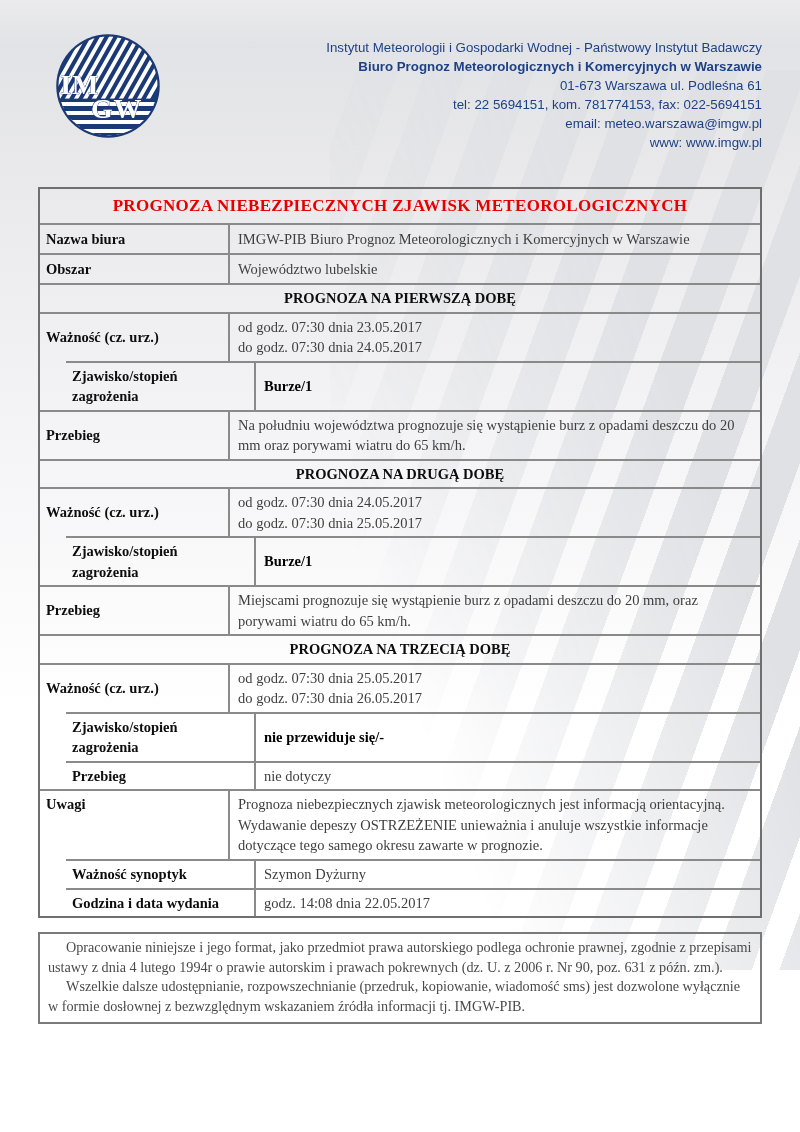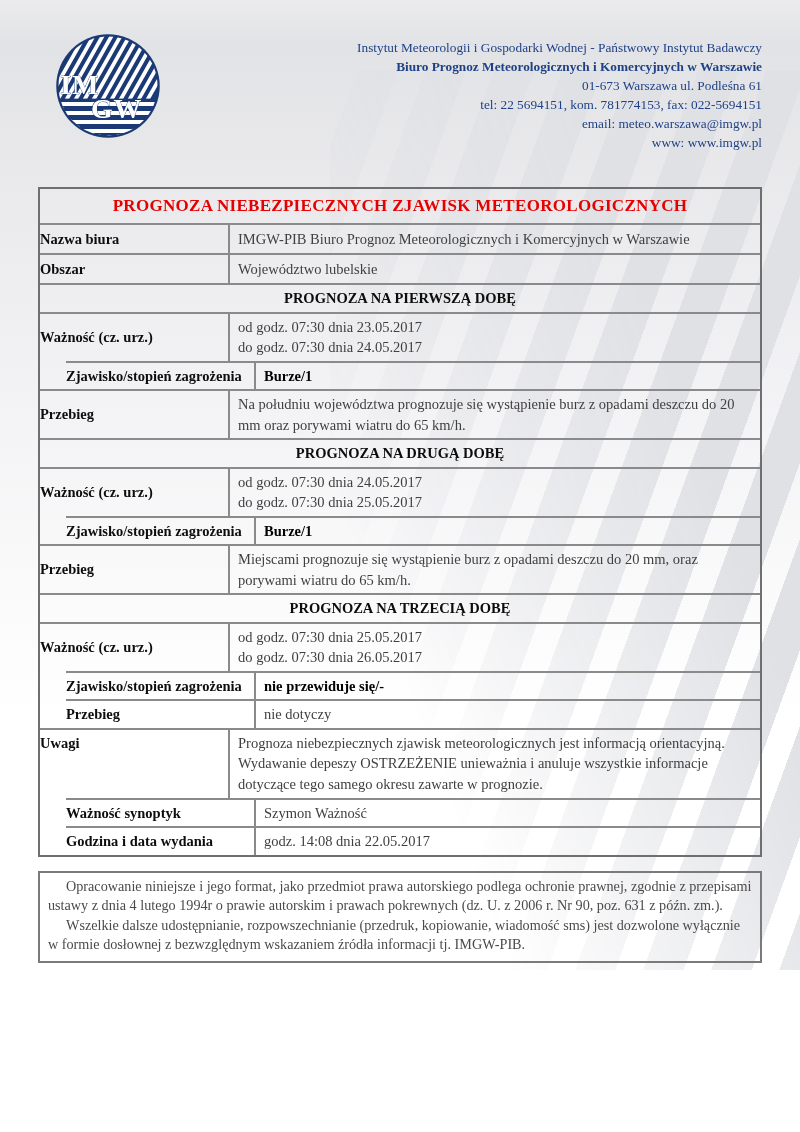--- a/index.html
+++ b/index.html
@@ -21,37 +21,37 @@
     -webkit-mask-image: linear-gradient(250deg, #000 30%, rgba(0,0,0,0) 78%);
     mask-image: linear-gradient(250deg, #000 30%, rgba(0,0,0,0) 78%);
   }
   
   .logo-wrap { position: absolute; left: 54px; top: 32px; width: 108px; height: 108px; }
   .logo-wrap svg { width: 100%; height: 100%; display: block; }
   .logo-letters { font-family: "Liberation Serif", serif; font-weight: bold; fill: #ffffff; stroke: #1b3a75; stroke-width: 0.8px; paint-order: stroke; letter-spacing: 1px; }
   .org-block {
     position: absolute; top: 38px; right: 38px;
     text-align: right;
-    font-family: Liberation Serif, serif;
+    font-family: Liberation Sans, sans-serif;
     font-size: 13.3px; line-height: 19px;
     color: #1e4186;
   }
   .org-block .bold { font-weight: bold; }
   
   .doc-area { position: absolute; left: 38px; top: 187px; width: 724px; }
   .doc-table { border: 2px solid #6f6f6f; background: transparent; }
   .row { display: flex; align-items: stretch; }
   .row + .row { border-top: 2px solid #8a8a8a; }
   .cell { padding: 3px 8px; font-size: 14.5px; line-height: 20.5px; }
   .label {
     width: 190px; flex: 0 0 190px;
     border-right: 2px solid #8a8a8a;
     font-weight: bold; color: #0d0d0d;
     display: flex; align-items: center;
-    padding-left: 0;
+    padding-left: 6px;
   }
   .value { flex: 1; color: #3f3f3f; display: flex; flex-direction: column; justify-content: center; }
   .bold-val { font-weight: bold; color: #000; }
   .title-row { min-height: 34px; }
   .title-cell {
     flex: 1; display: flex; align-items: center; justify-content: center;
     font-size: 17px; font-weight: bold; color: #e60000; letter-spacing: 0.3px;
     text-align: center;
     border-radius: 12px;
   }
@@ -200,21 +200,21 @@
         <div class="cell label">Przebieg</div>
         <div class="cell value">nie dotyczy</div>
       </div>
 
       <div class="row h-uwagi">
         <div class="cell label" style="align-items:flex-start;">Uwagi</div>
         <div class="cell value">Prognoza niebezpiecznych zjawisk meteorologicznych jest informacją orientacyjną. Wydawanie depeszy OSTRZEŻENIE unieważnia i anuluje wszystkie informacje dotyczące tego samego okresu zawarte w prognozie.</div>
       </div>
       <div class="row h-phenom">
         <div class="cell label">Ważność synoptyk</div>
-        <div class="cell value">Szymon Ważność</div>
+        <div class="cell value">Szymon Dyżurny</div>
       </div>
       <div class="row h-phenom">
         <div class="cell label">Godzina i data wydania</div>
         <div class="cell value">godz. 14:08 dnia 22.05.2017</div>
       </div>
     </div>
 
     <div class="copyright-box">
       <p>Opracowanie niniejsze i jego format, jako przedmiot prawa autorskiego podlega ochronie prawnej, zgodnie z przepisami ustawy z dnia 4 lutego 1994r o prawie autorskim i prawach pokrewnych (dz. U. z 2006 r. Nr 90, poz. 631 z późn. zm.).</p>
       <p>Wszelkie dalsze udostępnianie, rozpowszechnianie (przedruk, kopiowanie, wiadomość sms) jest dozwolone wyłącznie w formie dosłownej z bezwzględnym wskazaniem źródła informacji tj. IMGW-PIB.</p>

